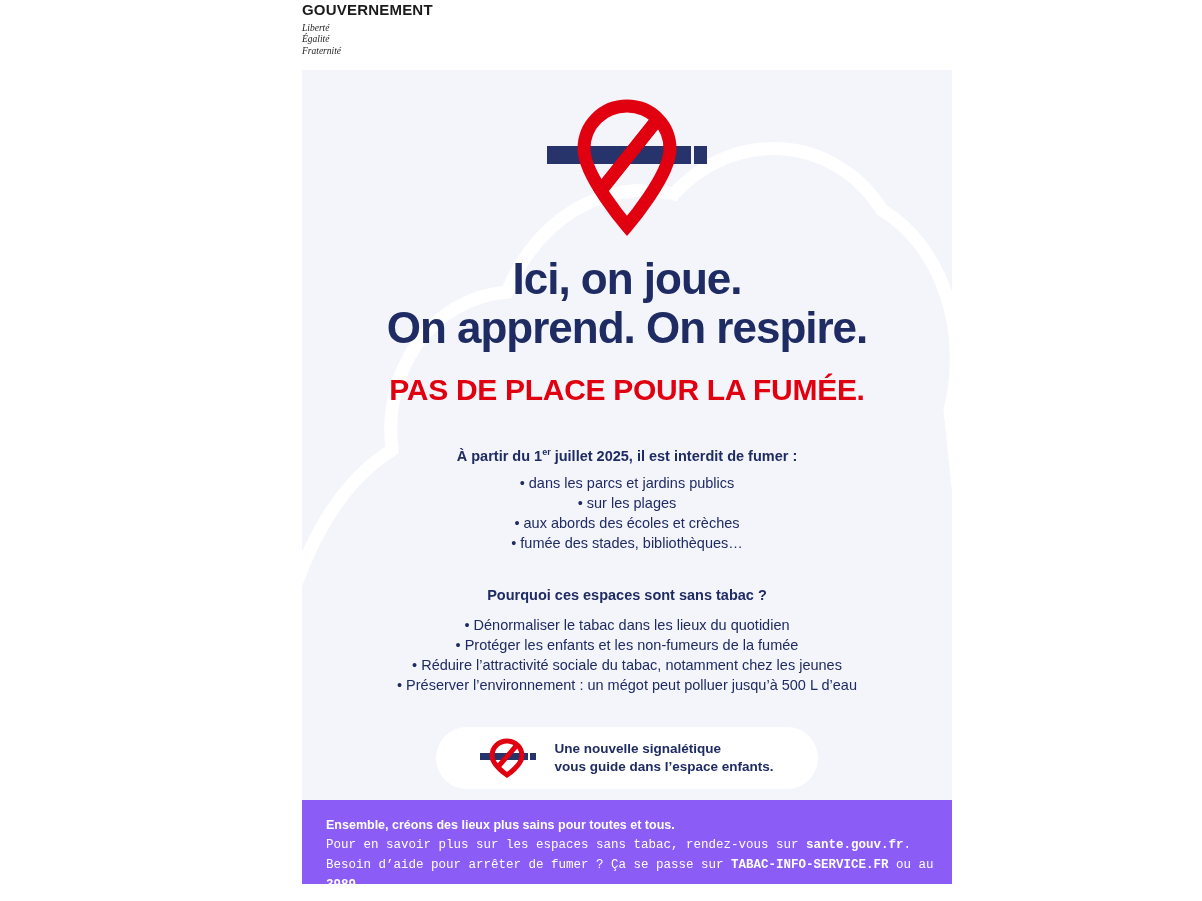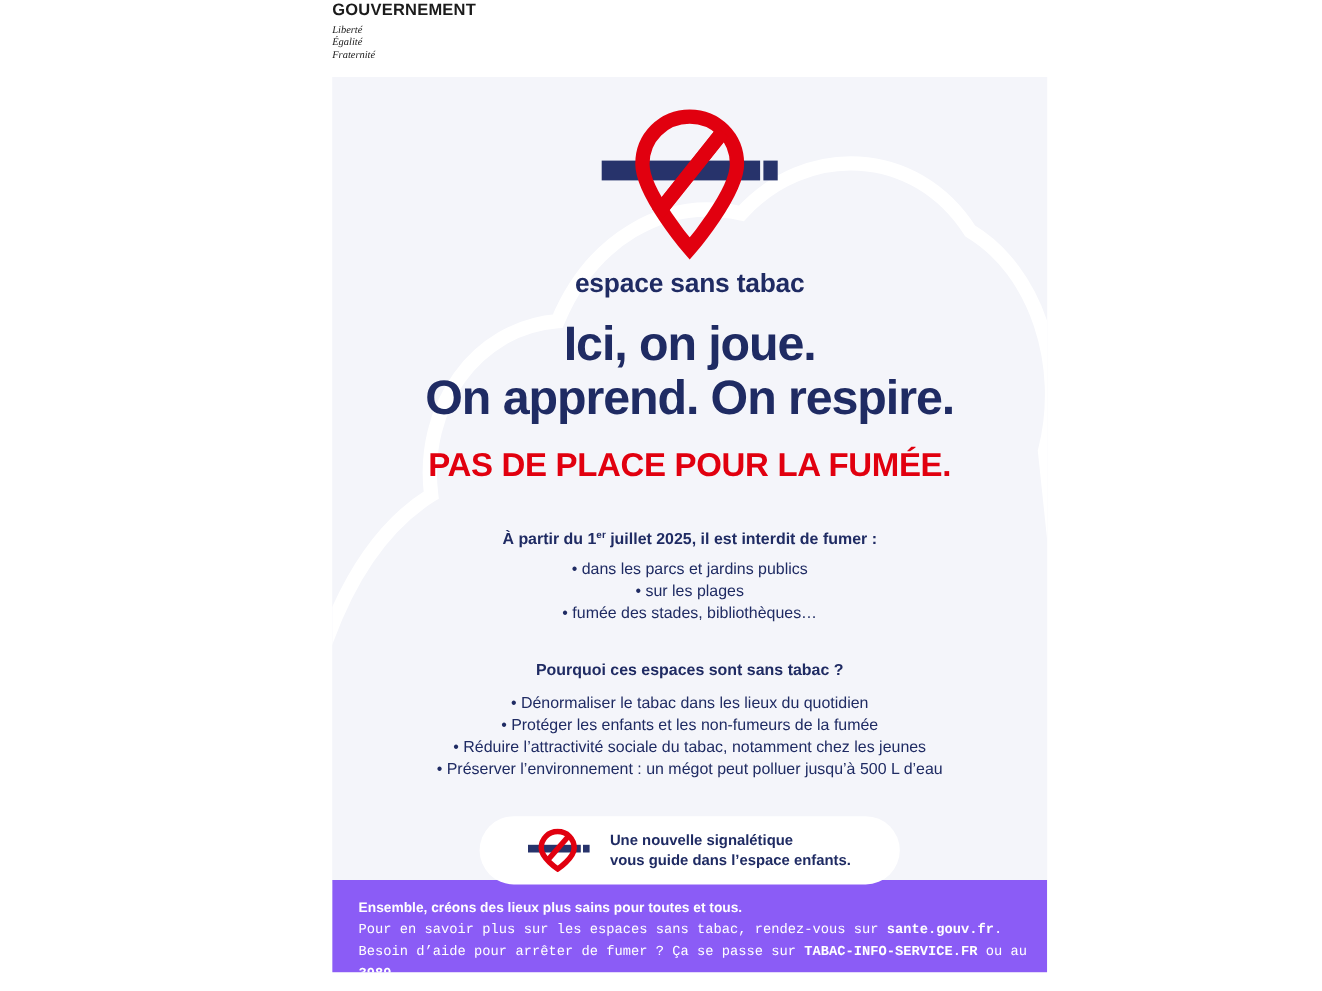--- a/index.html
+++ b/index.html
@@ -212,36 +212,36 @@
         <rect x="152" y="48" width="13" height="18" fill="#27336b"></rect>
 
         <path d="M85 8 C 61 8, 42 27, 42 51 C 42 78, 85 128, 85 128 C 85 128, 128 78, 128 51 C 128 27, 109 8, 85 8 Z" fill="none" stroke="#e1000f" stroke-width="13"></path>
 
         <line x1="56" y1="96" x2="115" y2="22" stroke="#e1000f" stroke-width="13" stroke-linecap="butt"></line>
 
         <line x1="56" y1="96" x2="115" y2="22" stroke="#e1000f" stroke-width="13"></line>
       </svg>
     </div>
 
-    <div class="brand">espace sans tabac</div>
 
     <div class="headline">
       <span>Ici, on joue.</span>
       <span class="line2">On apprend. On respire.</span>
     </div>
 
     <div class="subhead">PAS DE PLACE POUR LA FUMÉE.</div>
 
     <div class="intro">
       <span>À partir du 1</span><sup>er</sup><span> juillet 2025, il est interdit de fumer :</span>
     </div>
 
     <div class="list">
       <div>• dans les parcs et jardins publics</div>
       <div>• sur les plages</div>
+      <div>• aux abords des écoles et crèches</div>
       <div>• fumée des stades, bibliothèques…</div>
     </div>
 
     <div class="q-title">Pourquoi ces espaces sont sans tabac ?</div>
 
     <div class="list2">
       <div>• Dénormaliser le tabac dans les lieux du quotidien</div>
       <div>• Protéger les enfants et les non-fumeurs de la fumée</div>
       <div>• Réduire l’attractivité sociale du tabac, notamment chez les jeunes</div>
       <div>• Préserver l’environnement : un mégot peut polluer jusqu’à 500 L d’eau</div>

